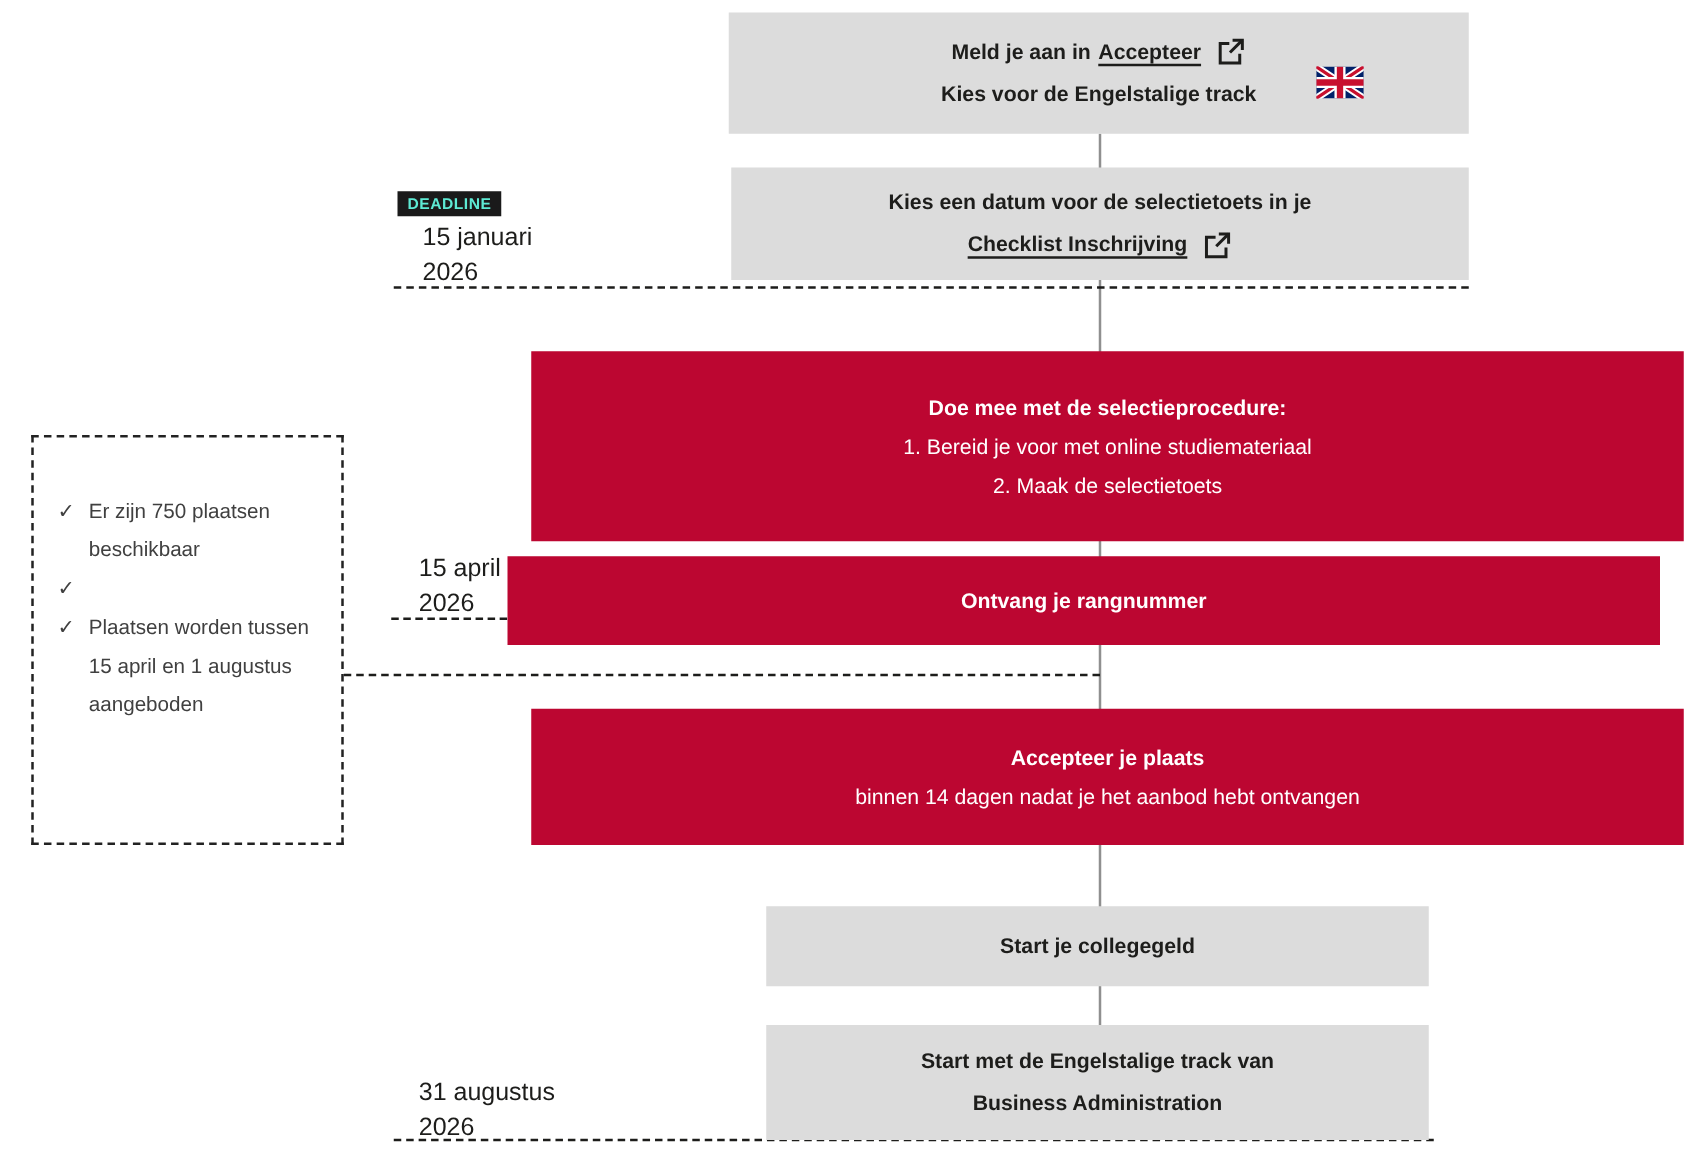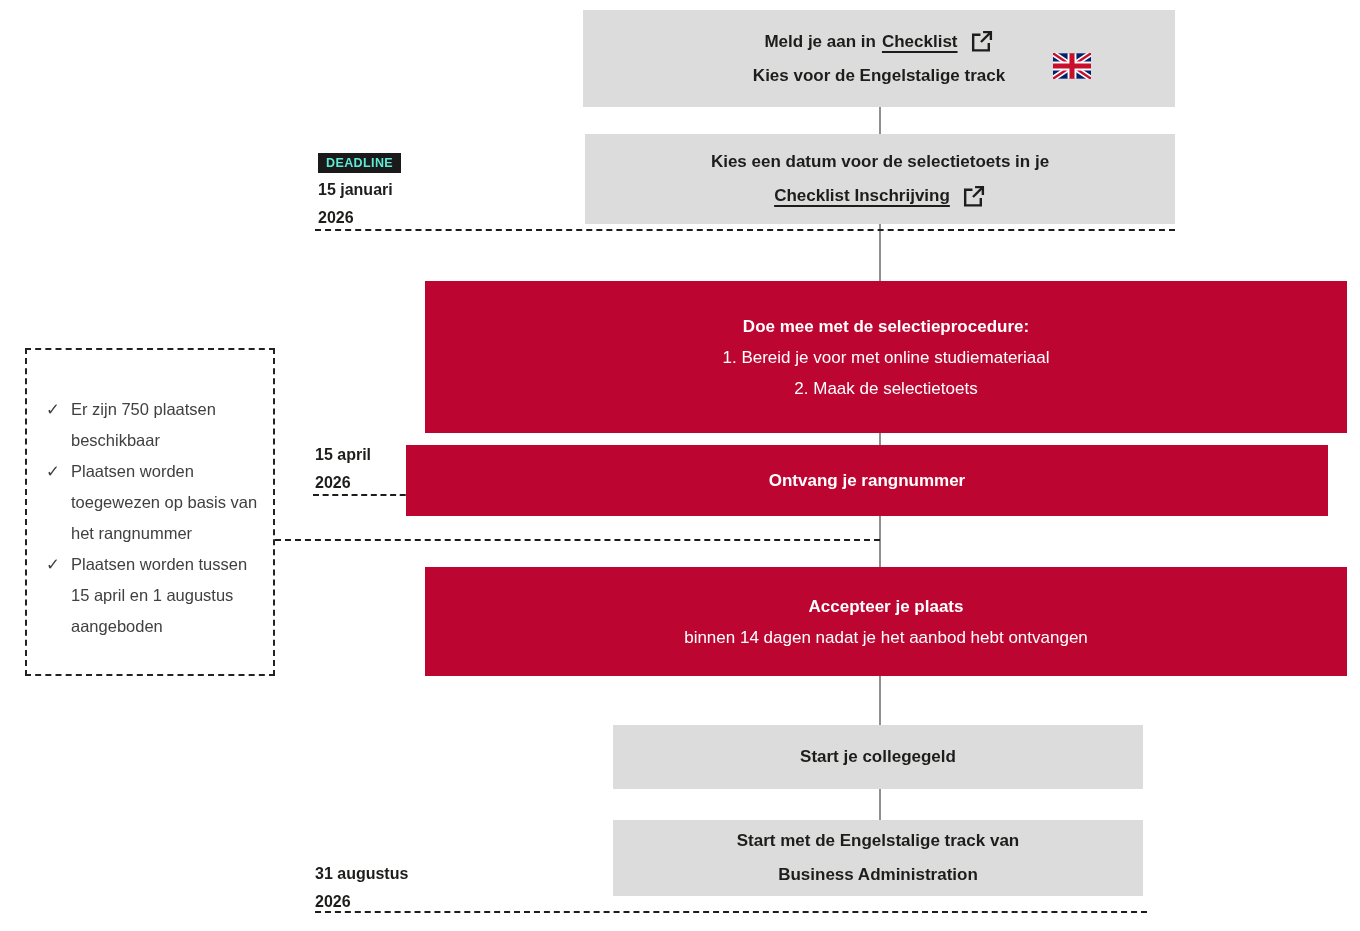--- a/index.html
+++ b/index.html
@@ -16,22 +16,22 @@
   .box-line{display:flex;align-items:center;justify-content:center;gap:6px;
     font-size:17px;font-weight:700;line-height:30px;white-space:nowrap;text-align:right;}
   .link{text-decoration:underline;text-underline-offset:4px;text-decoration-thickness:1.5px;
     color:inherit;cursor:pointer;}
   .ext-icon{display:inline-flex;margin-left:5px;}
   .ext-icon svg{display:block;}
 
   .rb-title{font-size:17px;font-weight:700;line-height:31px;}
   .rb-line{font-size:17px;font-weight:400;line-height:31px;}
 
-  .date-block{position:absolute;font-size:16px;font-weight:700;line-height:28px;
-    color:var(--text-dark,#1d1d1b);}
+  .date-block{position:absolute;font-size:20px;font-weight:400;line-height:28px;
+    color:var(--text-dark,#1d1d1b);margin-left:20px;}
   .badge{position:absolute;background:var(--badge-bg,#1a1a1a);color:#5eead4;
     font-size:12.5px;font-weight:700;letter-spacing:0.4px;padding:3px 8px;}
 
   .dash-h{position:absolute;border-top:2px dashed #1d1d1b;height:0;}
 
   .info-box{position:absolute;left:25px;top:348px;width:250px;height:328px;
     border:2px dashed #222222;box-sizing:border-box;padding:44px 8px 0 16px;
     color:var(--info-text,#404040);}
   .info-item{display:flex;gap:8px;font-size:16.5px;line-height:31px;font-weight:400;}
   .check{width:20px;flex:0 0 20px;text-align:center;}
@@ -46,21 +46,21 @@
   <div class="vline" style="left:879px;top:107px;height:715px;"></div>
 
   <div class="dash-h" style="left:315px;top:229px;width:860px;"></div>
   <div class="dash-h" style="left:313px;top:494px;width:112px;"></div>
   <div class="dash-h" style="left:275px;top:539px;width:605px;"></div>
   <div class="dash-h" style="left:315px;top:911px;width:832px;"></div>
 
   <div class="gray-box" style="left:583px;top:10px;width:592px;height:97px;">
     <div class="box-line">
       <span>Meld je aan in</span>
-      <a class="link">Checklist</a>
+      <a class="link">Accepteer</a>
       <span class="ext-icon">
         <svg viewBox="0 0 24 24" width="25" height="25" fill="none" stroke="currentColor" stroke-width="2.3">
           <path d="M19 13.5v7H4V5.5h7"></path>
           <path d="M13.5 3H21v7.5"></path>
           <path d="M21 3 11.5 12.5"></path>
         </svg>
       </span>
     </div>
     <div class="box-line">
       <span>Kies voor de Engelstalige track</span>
@@ -113,38 +113,37 @@
     <div class="rb-title">Ontvang je rangnummer</div>
   </div>
 
   <div class="info-box">
     <div class="info-item">
       <span class="check">✓</span>
       <span>Er zijn 750 plaatsen beschikbaar</span>
     </div>
     <div class="info-item">
       <span class="check">✓</span>
-      <span>Plaatsen worden toegewezen op basis van het rangnummer</span>
     </div>
     <div class="info-item">
       <span class="check">✓</span>
       <span>Plaatsen worden tussen 15 april en 1 augustus aangeboden</span>
     </div>
   </div>
 
   <div class="red-box" style="left:425px;top:567px;width:922px;height:109px;">
     <div class="rb-title">Accepteer je plaats</div>
     <div class="rb-line">binnen 14 dagen nadat je het aanbod hebt ontvangen</div>
   </div>
 
   <div class="gray-box" style="left:613px;top:725px;width:530px;height:64px;">
     <div class="box-line">Start je collegegeld</div>
   </div>
 
-  <div class="gray-box" style="left:613px;top:820px;width:530px;height:76px;">
+  <div class="gray-box" style="left:613px;top:820px;width:530px;height:92px;">
     <div class="box-line">Start met de Engelstalige track van</div>
     <div class="box-line">Business Administration</div>
   </div>
 
   <div class="date-block" style="left:315px;top:860px;">
     <div>31 augustus</div>
     <div>2026</div>
   </div>
 
 </div>

